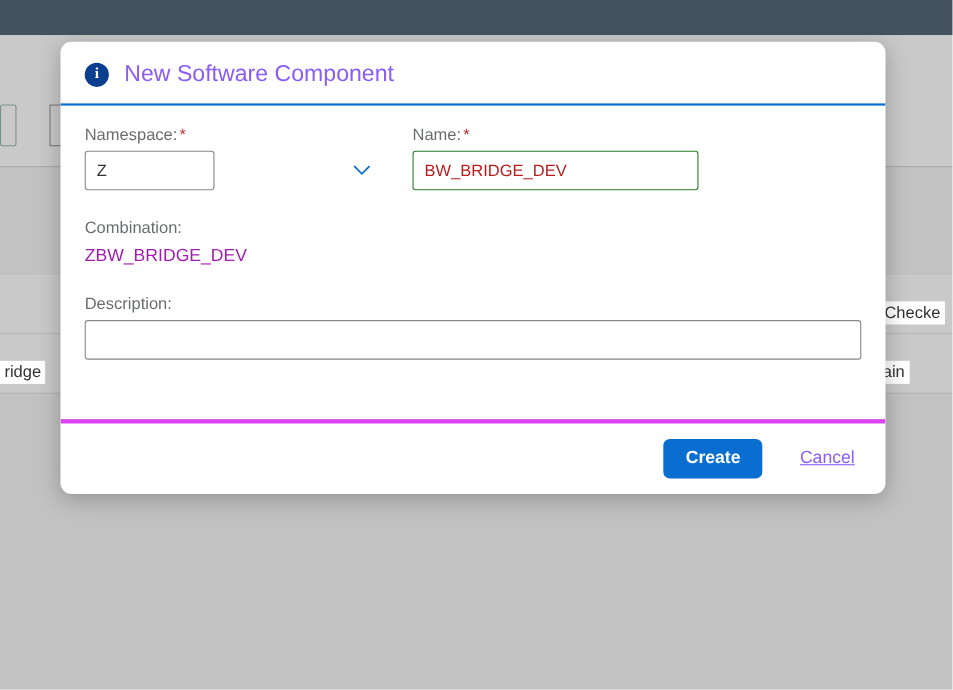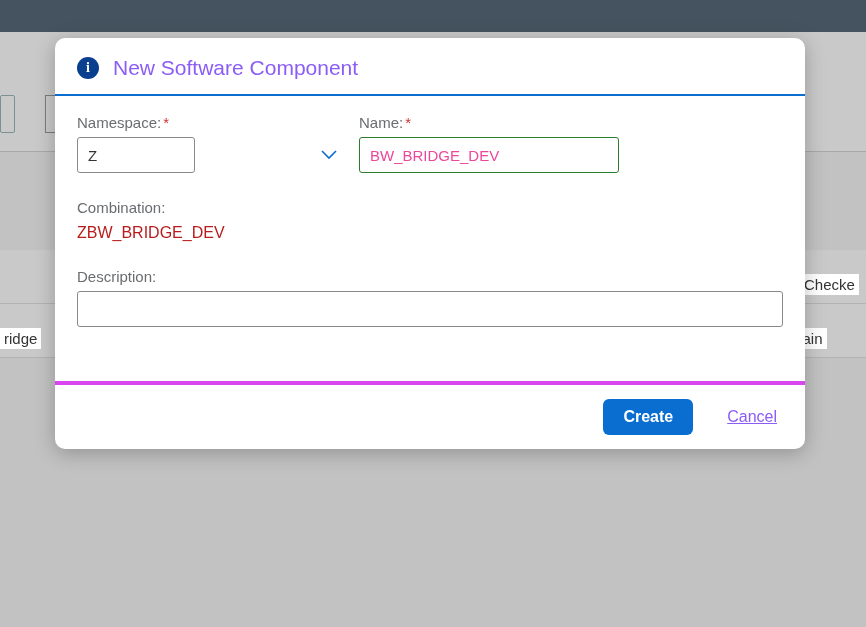--- a/index.html
+++ b/index.html
@@ -105,21 +105,21 @@
     .modal-title {
       font-size: 21px;
       color: #8b5cf6;
       font-weight: 400;
     }
     .modal-body {
       padding: 18px 22px 28px 22px;
     }
     .form-row {
       display: flex;
-      gap: 12px;
+      gap: 28px;
       margin-bottom: 26px;
     }
     .field {
       display: flex;
       flex-direction: column;
     }
     .field-label {
       font-size: 15px;
       color: #6a6d70;
       margin-bottom: 6px;
@@ -151,27 +151,27 @@
       transform: translateY(-50%);
       pointer-events: none;
     }
     .chevron svg { display: block; }
     .text-input {
       height: 36px;
       border: 1px solid #2b7d2b;
       border-radius: 3px;
       padding: 0 10px;
       font-size: 15px;
-      color: #ec4899;
+      color: #b91c1c;
       width: 260px;
     }
     .text-input.plain { border-color: #888; width: 100%; }
     .combination-value {
       font-size: 16px;
-      color: #b91c1c;
+      color: #a21caf;
       margin-top: 2px;
     }
     .field.full { width: 100%; }
     .highlight-box {
       border: 3px solid #d9261c;
       border-radius: 6px;
       padding: 6px 8px;
       display: inline-block;
       margin-top: 2px;
     }

